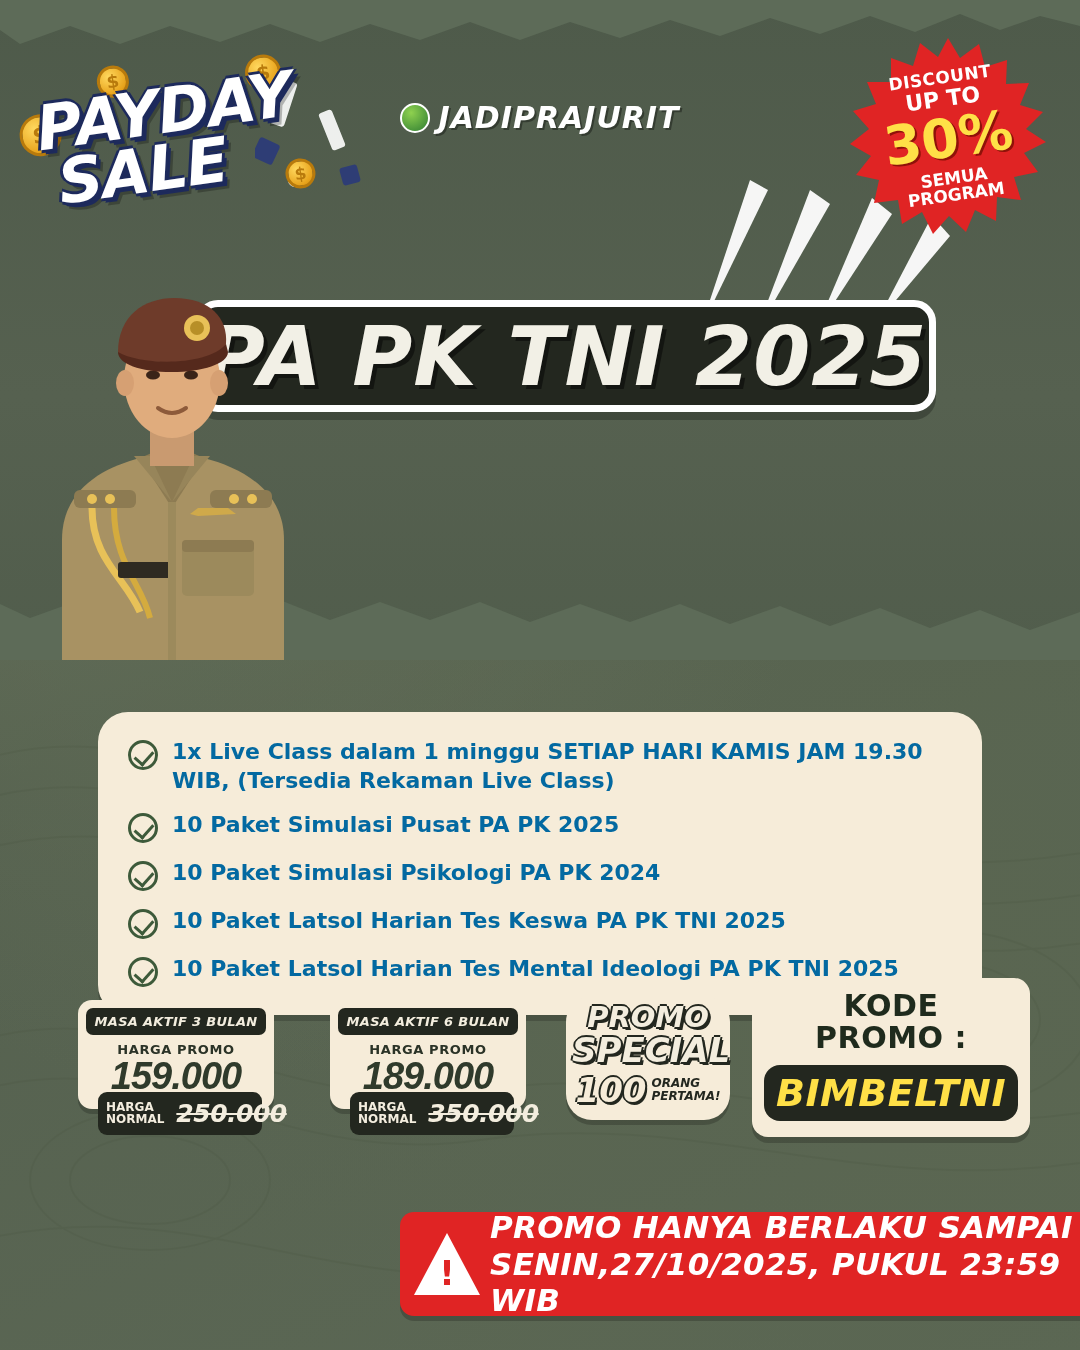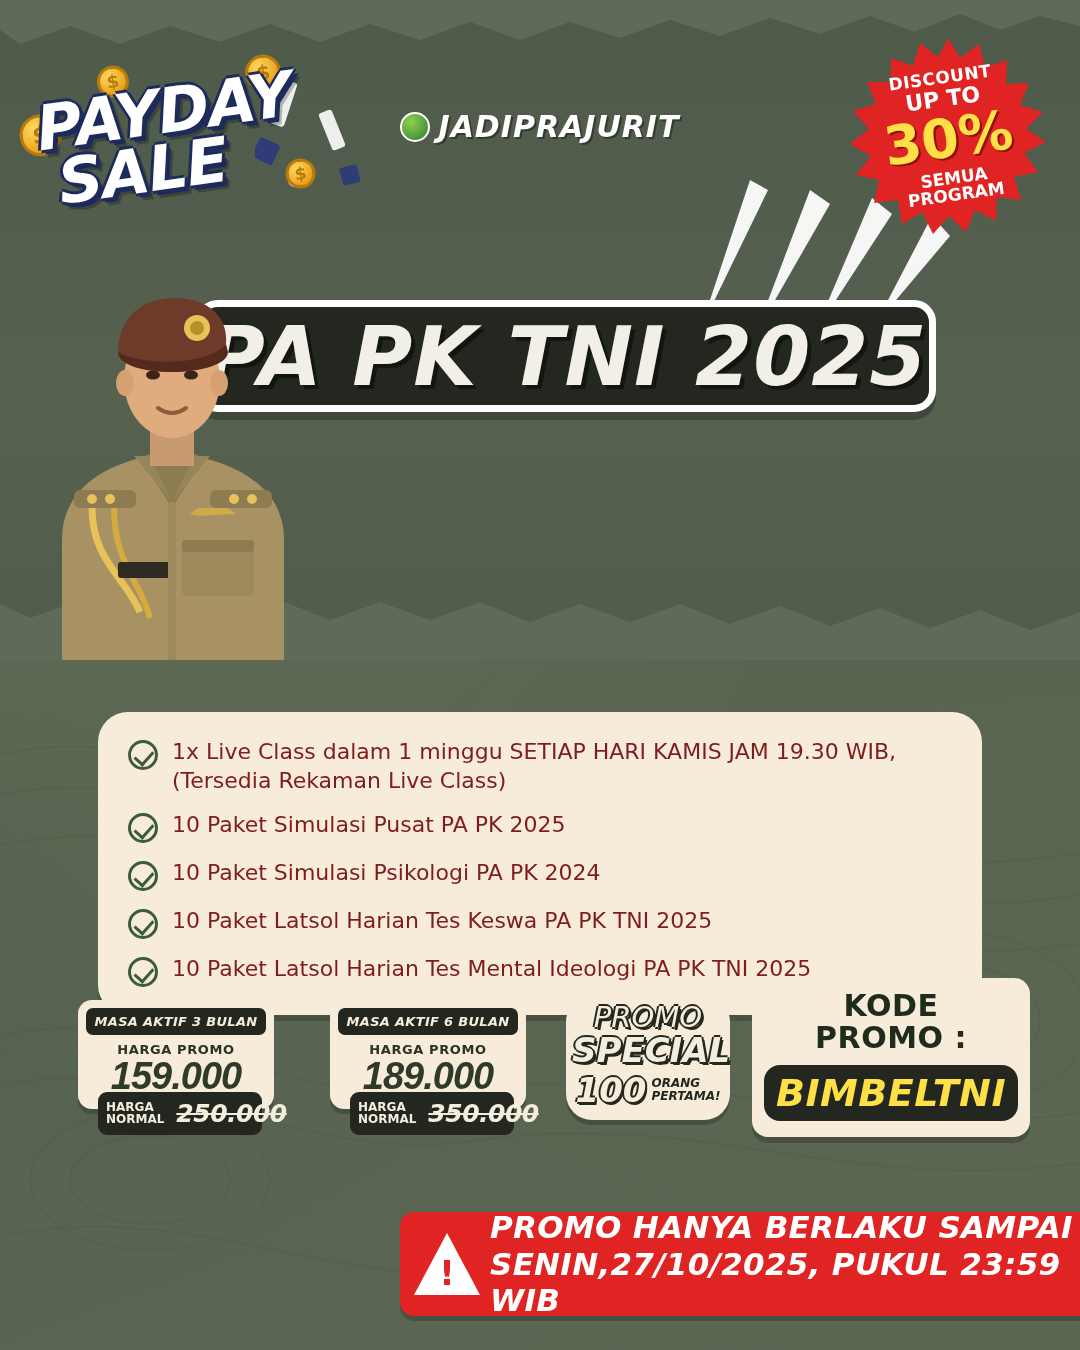--- a/index.html
+++ b/index.html
@@ -58,21 +58,21 @@
   .coin {
     position: absolute; border-radius: 50%;
     background: radial-gradient(circle at 35% 30%, #ffd85e, #e8a41d 70%, #c8860f);
     border: 3px solid #b87a0c;
     color: #b87a0c; font-weight: bold; text-align: center;
     font-family: "DejaVu Sans", sans-serif;
   }
 
   
   .brand {
-    position: absolute; top: 109px; left: 0; right: 0; text-align: center;
+    position: absolute; top: 100px; left: 0; right: 0; text-align: center;
     font-family: "DejaVu Sans", sans-serif;
     font-weight: bold; font-style: italic;
     font-size: 30px; letter-spacing: 1px;
     color: #ffffff;
     text-shadow: 2px 2px 0 rgba(0,0,0,.35);
   }
   .brand .jadi { color: #ffffff; }
   .brand .prajurit { color: #ffffff; }
   .brand-globe {
     display: inline-block; width: 30px; height: 30px; border-radius: 50%;
@@ -153,21 +153,21 @@
     border: 3px solid #3d5a3a; margin-right: 14px; margin-top: 2px;
     position: relative;
   }
   .check::after {
     content: ""; position: absolute; left: 7px; top: 4px;
     width: 9px; height: 15px; border: solid #3d5a3a;
     border-width: 0 3px 3px 0; transform: rotate(42deg);
   }
   .feat-text {
     font-family: "DejaVu Sans", sans-serif;
-    font-weight: normal; font-size: 22px; color: #7f1d1d; line-height: 1.3;
+    font-weight: bold; font-size: 22px; color: #0369a1; line-height: 1.3;
   }
 
   
   .price-card {
     position: absolute; width: 196px;
     background: #f6ecd9; border-radius: 14px; padding: 8px 8px 12px;
     box-shadow: 0 5px 0 rgba(0,0,0,.2);
     text-align: center;
   }
   .price-card.c1 { left: 78px; top: 1000px; }
@@ -202,21 +202,21 @@
   }
 
   
   .promo-blob {
     position: absolute; left: 566px; top: 996px; width: 164px; height: 124px;
     background: #f6ecd9; border-radius: 26px;
     box-shadow: 0 5px 0 rgba(0,0,0,.2);
     padding: 8px 6px;
   }
   .promo-1 {
-    font-family: "DejaVu Sans", sans-serif; font-weight: normal; font-style: italic;
+    font-family: "DejaVu Sans", sans-serif; font-weight: bold; font-style: italic;
     font-size: 29px; color: #f3edde; text-align: center; line-height: .95;
     text-shadow: -2px 0 #23271f, 2px 0 #23271f, 0 -2px #23271f, 0 2px #23271f, 3px 3px 0 #23271f;
   }
   .promo-2 {
     font-family: "DejaVu Sans", sans-serif; font-weight: bold; font-style: italic;
     font-size: 34px; color: #f3edde; text-align: center; line-height: .95; margin-top: 2px;
     text-shadow: -2px 0 #23271f, 2px 0 #23271f, 0 -2px #23271f, 0 2px #23271f, 3px 3px 0 #23271f;
   }
   .promo-3row { display: flex; align-items: center; justify-content: center; margin-top: 4px; }
   .promo-100 {

